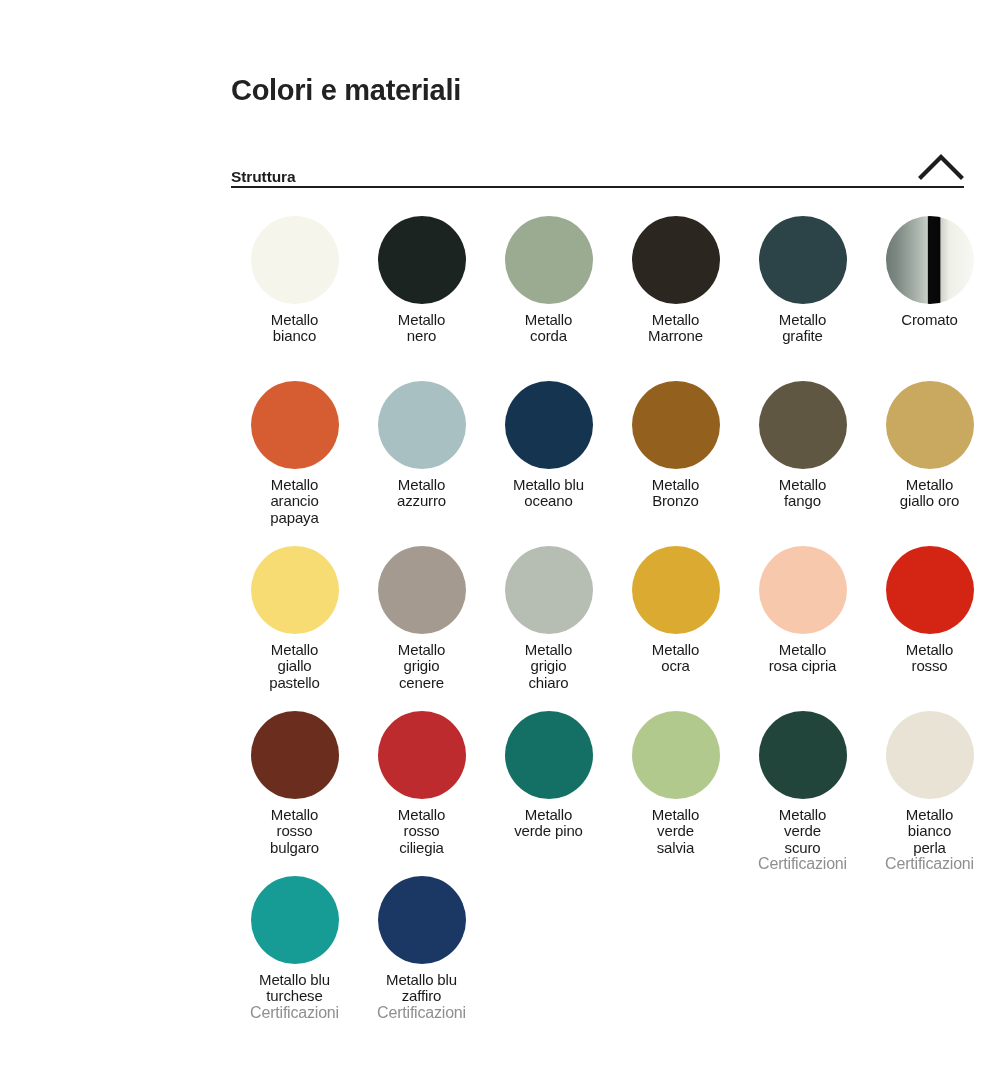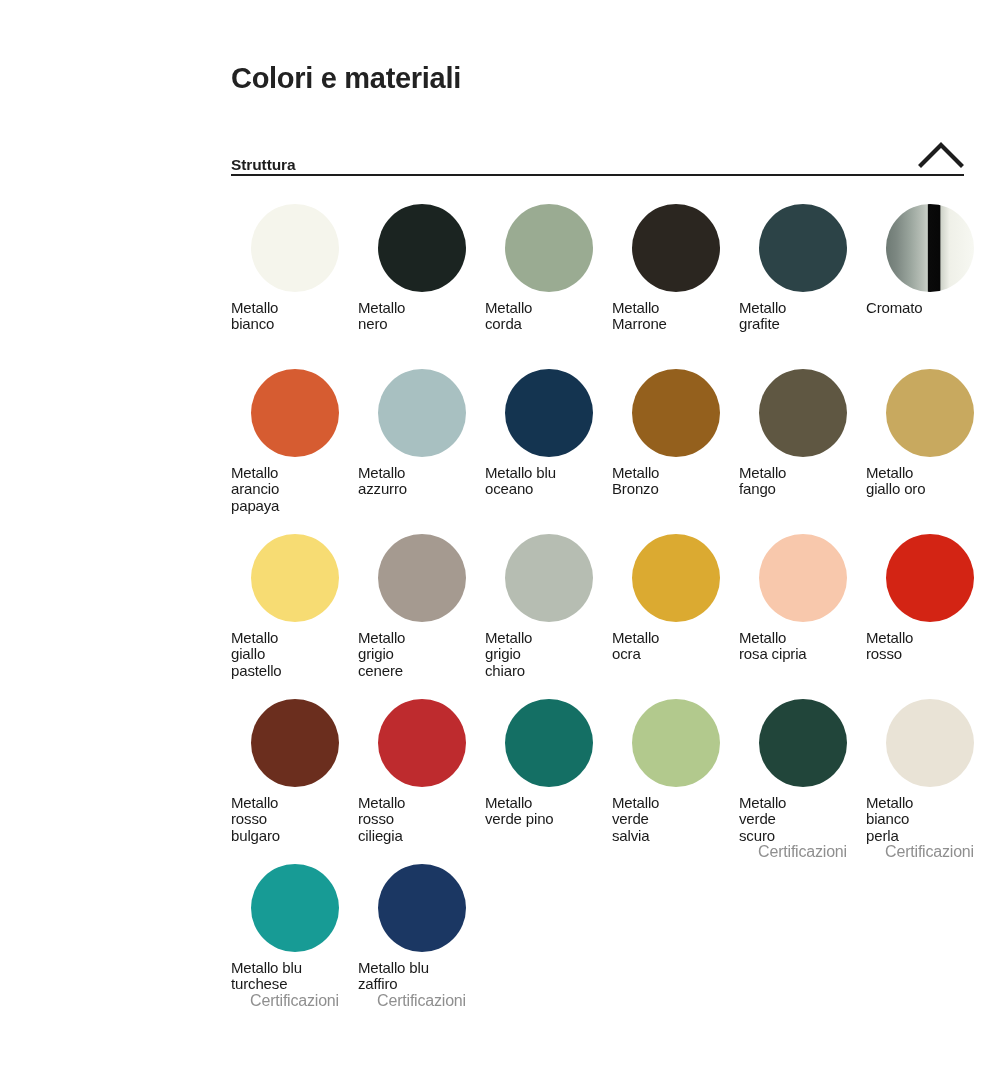--- a/index.html
+++ b/index.html
@@ -11,21 +11,21 @@
     width: 984px;
     height: 1084px;
     position: relative;
     font-family: "Liberation Sans", "DejaVu Sans", sans-serif;
     color: #1a1a1a;
     overflow: hidden;
   }
   .page {
     position: absolute;
     left: 231px;
-    top: 0;
+    top: 12px;
     width: 733px;
   }
   .page-title {
     font-size: 29px;
     font-weight: bold;
     letter-spacing: -0.3px;
     color: #222222;
     margin: 0;
     padding-top: 59px;
     line-height: 38px;
@@ -73,20 +73,21 @@
   .swatch-dot {
     width: 88px;
     height: 88px;
     border-radius: 50%;
     flex: 0 0 auto;
   }
   .swatch-label {
     margin-top: 8px;
     font-size: 15px;
     line-height: 16.3px;
+    text-align: center;
     color: #1a1a1a;
     letter-spacing: -0.15px;
     white-space: pre-line;
     width: 127px;
   }
   .swatch-note {
     font-size: 16px;
     line-height: 17px;
     color: #8f8f8f;
     text-align: left;

